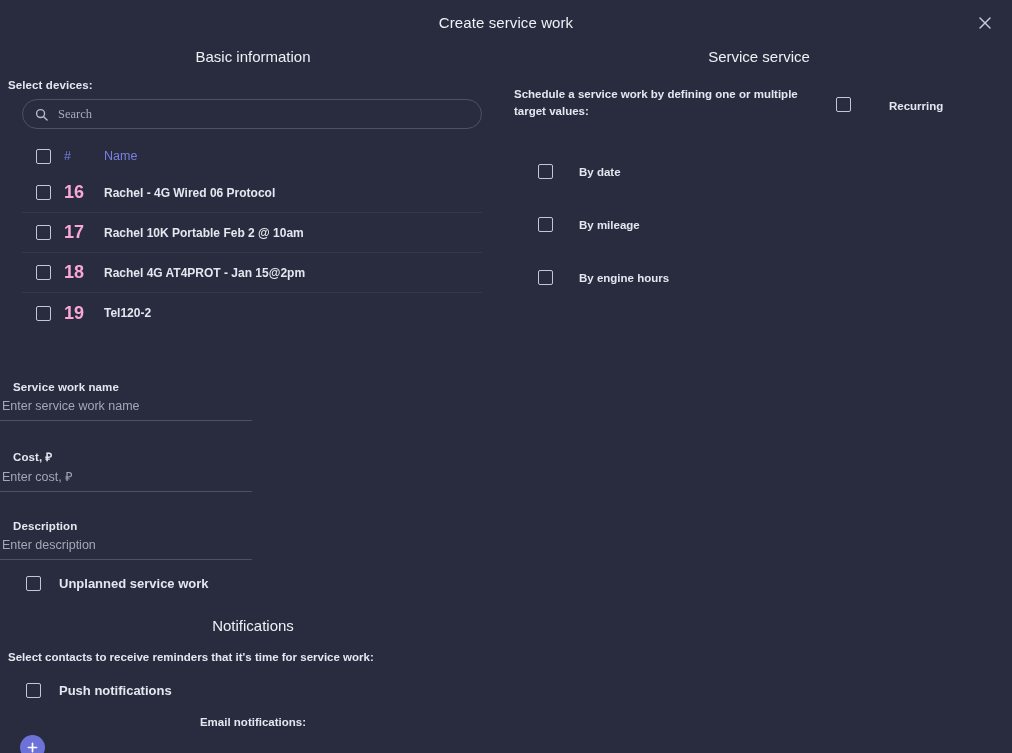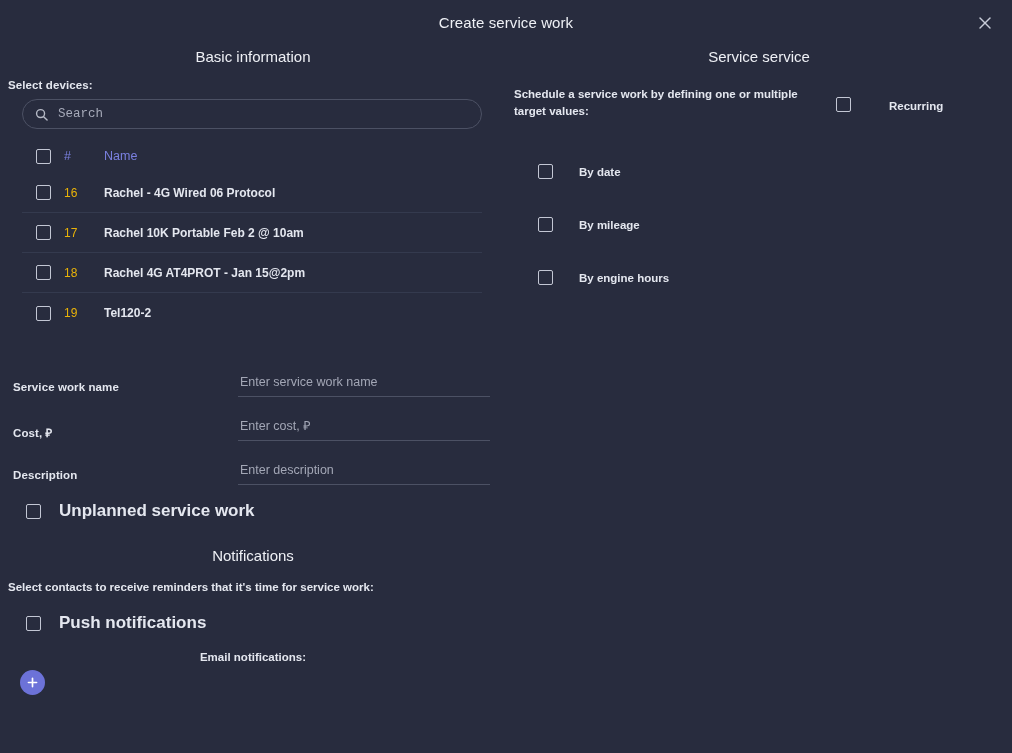--- a/index.html
+++ b/index.html
@@ -85,21 +85,21 @@
     gap: 10px;
   }
   .search-icon { color: #b6bac6; display: flex; align-items: center; }
   .search-input {
     flex: 1;
     background: transparent;
     border: none;
     outline: none;
     color: #e8eaf0;
     font-size: 12.5px;
-    font-family: Liberation Mono, monospace;
+    font-family: Liberation Serif, serif;
   }
   .search-input::placeholder { color: #a7abba; }
 
   
   .cbx {
     width: 15px;
     height: 15px;
     border: 1.6px solid #c3c7d4;
     border-radius: 2px;
     background: transparent;
@@ -114,31 +114,32 @@
   }
   .dev-row {
     display: flex;
     align-items: center;
     height: 40px;
     border-bottom: 1px solid #343a4e;
   }
   .dev-row.header { border-bottom: none; height: 34px; }
   .dev-row:last-child { border-bottom: none; }
   .dev-cb  { width: 42px; display: flex; align-items: center; padding-left: 14px; }
-  .dev-num { width: 40px; font-size: 12px; font-weight: normal; color: #eab308; }
+  .dev-num { width: 40px; font-size: 18px; font-weight: bold; color: #f9a8d4; }
   .dev-name{ font-size: 12px; font-weight: bold; color: #e4e7ef; }
   .dev-row.header .dev-num,
   .dev-row.header .dev-name { color: #7a80e0; font-weight: 400; font-size: 12.5px; }
 
   
   .form-area { margin-top: 36px; }
   .form-row {
     display: flex;
     align-items: flex-start;
     margin-bottom: 16px;
+    flex-direction: column;
   }
   .form-row .field-label {
     width: 238px;
     padding-left: 13px;
     padding-top: 12px;
   }
   .form-cell {
     width: 252px;
   }
   .text-input {
@@ -155,21 +156,21 @@
   .text-input::placeholder { color: #a3a7b6; }
 
   .checkrow {
     display: flex;
     align-items: center;
     gap: 18px;
     margin-top: 12px;
     padding-left: 26px;
   }
   .checkrow .ck-label {
-    font-size: 17px;
+    font-size: 13px;
     font-weight: bold;
     color: #e4e7ef;
     text-align: center;
   }
 
   
   .notif-title {
     text-align: center;
     font-size: 15px;
     font-weight: 400;

